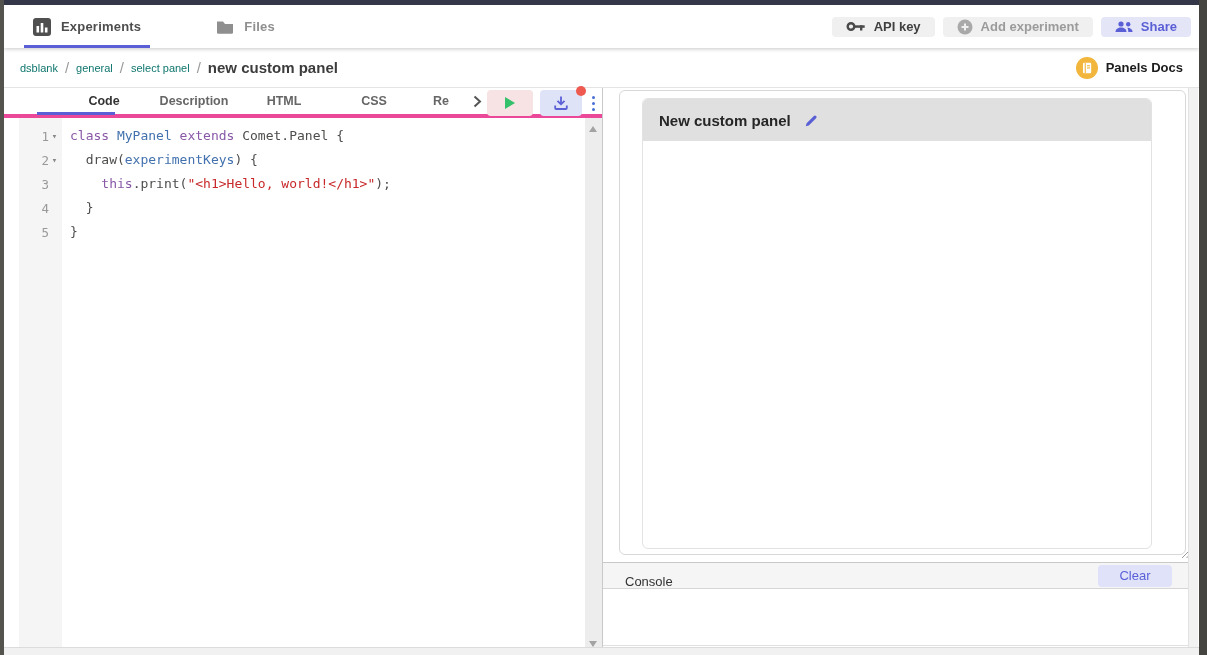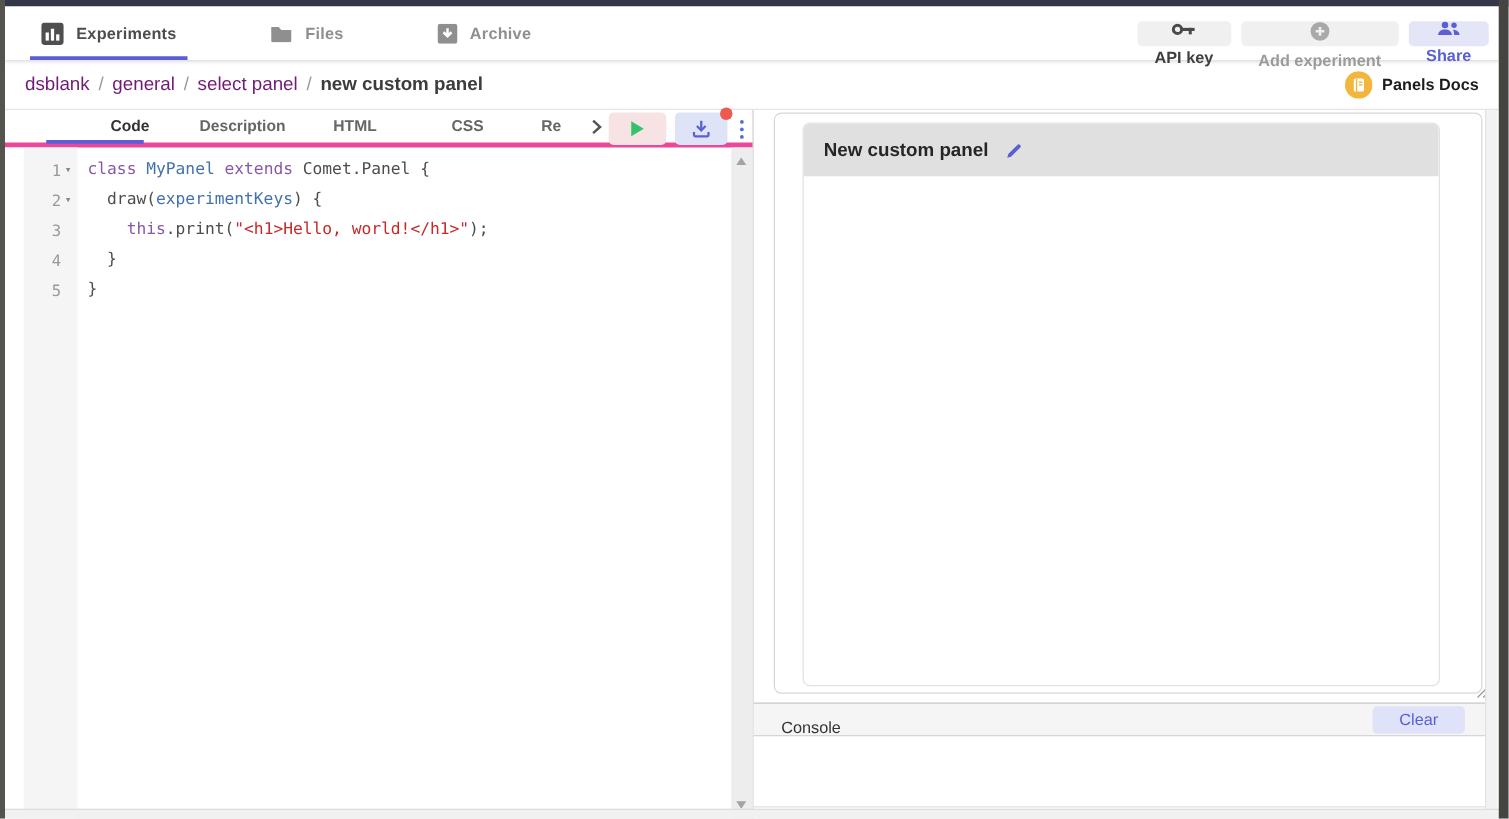--- a/index.html
+++ b/index.html
@@ -16,29 +16,29 @@
   
   .topnav { height:43px; min-height:43px; display:flex; align-items:center; background:#fff;
             box-shadow:0 1px 4px rgba(0,0,0,0.22); position:relative; z-index:6; padding:0 8px; }
   .nav-tabs { display:flex; height:100%; align-items:flex-start;gap:33px; }
   .nav-tab { display:flex; align-items:center; gap:10px; padding:0 21px; height:100%; position:relative; cursor:pointer; }
   .nav-tab .lbl { font-size:13px; font-weight:700; color:#8f8f8f; letter-spacing:.2px; white-space:nowrap; }
   .nav-tab.active .lbl { color:#4d4d4d; }
   .nav-tab.active::after { content:""; position:absolute; left:12px; right:12px; bottom:0; height:3px; background:#5a5fd6; }
   .nav-actions { margin-left:auto; display:flex; gap:8px; align-items:center; }
   .btn { display:flex; align-items:center; gap:8px; height:20px; padding:0 14px; border-radius:4px;
-         font-size:13px; font-weight:700; cursor:pointer; white-space:nowrap; border:none;flex-direction:column; }
+         font-size:13px; font-weight:700; cursor:pointer; white-space:nowrap; border:none; }
   .btn-gray { background:#f0f0f1; color:#3f3f3f; }
   .btn-gray.dim { color:#9b9b9b; }
   .btn-purple { background:#e4e6f8; color:#5a5fd6; }
 
   
   .breadcrumb-row { height:40px; min-height:40px; display:flex; align-items:center; padding:0 16px;
                     background:#fff; border-bottom:1px solid #e4e4e4; }
-  .crumb-link { color:#701a75; font-size:15px; cursor:pointer; }
+  .crumb-link { color:#0f766e; font-size:11px; cursor:pointer; }
   .crumb-sep { color:#9a9a9a; font-size:15px; margin:0 7px; }
   .crumb-current { color:#3c3c3c; font-size:15px; font-weight:700; }
   .docs { margin-left:auto; display:flex; align-items:center; gap:8px; font-size:13px; font-weight:700; color:#1c1c1c; cursor:pointer; }
 
   
   .main { flex:1; display:flex; min-height:0; position:relative; }
 
   
   .left-pane { width:599px; min-width:599px; border-right:1px solid #c9c9c9; display:flex; flex-direction:column; background:#fff; }
   .edit-tabbar { height:30px; min-height:30px; border-bottom:4px solid #ec4899; display:flex; align-items:center;
@@ -118,29 +118,20 @@
           </span>
           <span class="lbl">Experiments</span>
         </div>
         <div class="nav-tab">
           <span class="icon">
             <svg width="18" height="15">
                 <path d="M1 2.5 h6 l2 2.5 h8 v8.5 a1.2 1.2 0 0 1 -1.2 1.2 h-13.6 a1.2 1.2 0 0 1 -1.2 -1.2 z" fill="#8f8f8f"></path>
               </svg>
           </span>
           <span class="lbl">Files</span>
-        </div>
-        <div class="nav-tab">
-          <span class="icon">
-            <svg width="16" height="16">
-                <rect width="16" height="16" rx="2.5" fill="#8f8f8f"></rect>
-                <path d="M8 3.5 v5.5 M4.8 6.8 L8 10 l3.2 -3.2" stroke="#fff" stroke-width="2" fill="none"></path>
-              </svg>
-          </span>
-          <span class="lbl">Archive</span>
         </div>
       </div>
       <div class="nav-actions">
         <button class="btn btn-gray">
           <span class="icon">
             <svg width="20" height="13">
                 <circle cx="5" cy="6.5" r="3.3" fill="none" stroke="#4a4a4a" stroke-width="2.4"></circle>
                 <rect x="8.2" y="5.3" width="10.5" height="2.5" fill="#4a4a4a"></rect>
                 <rect x="14" y="5.3" width="2.4" height="5.2" fill="#4a4a4a"></rect>
               </svg>

